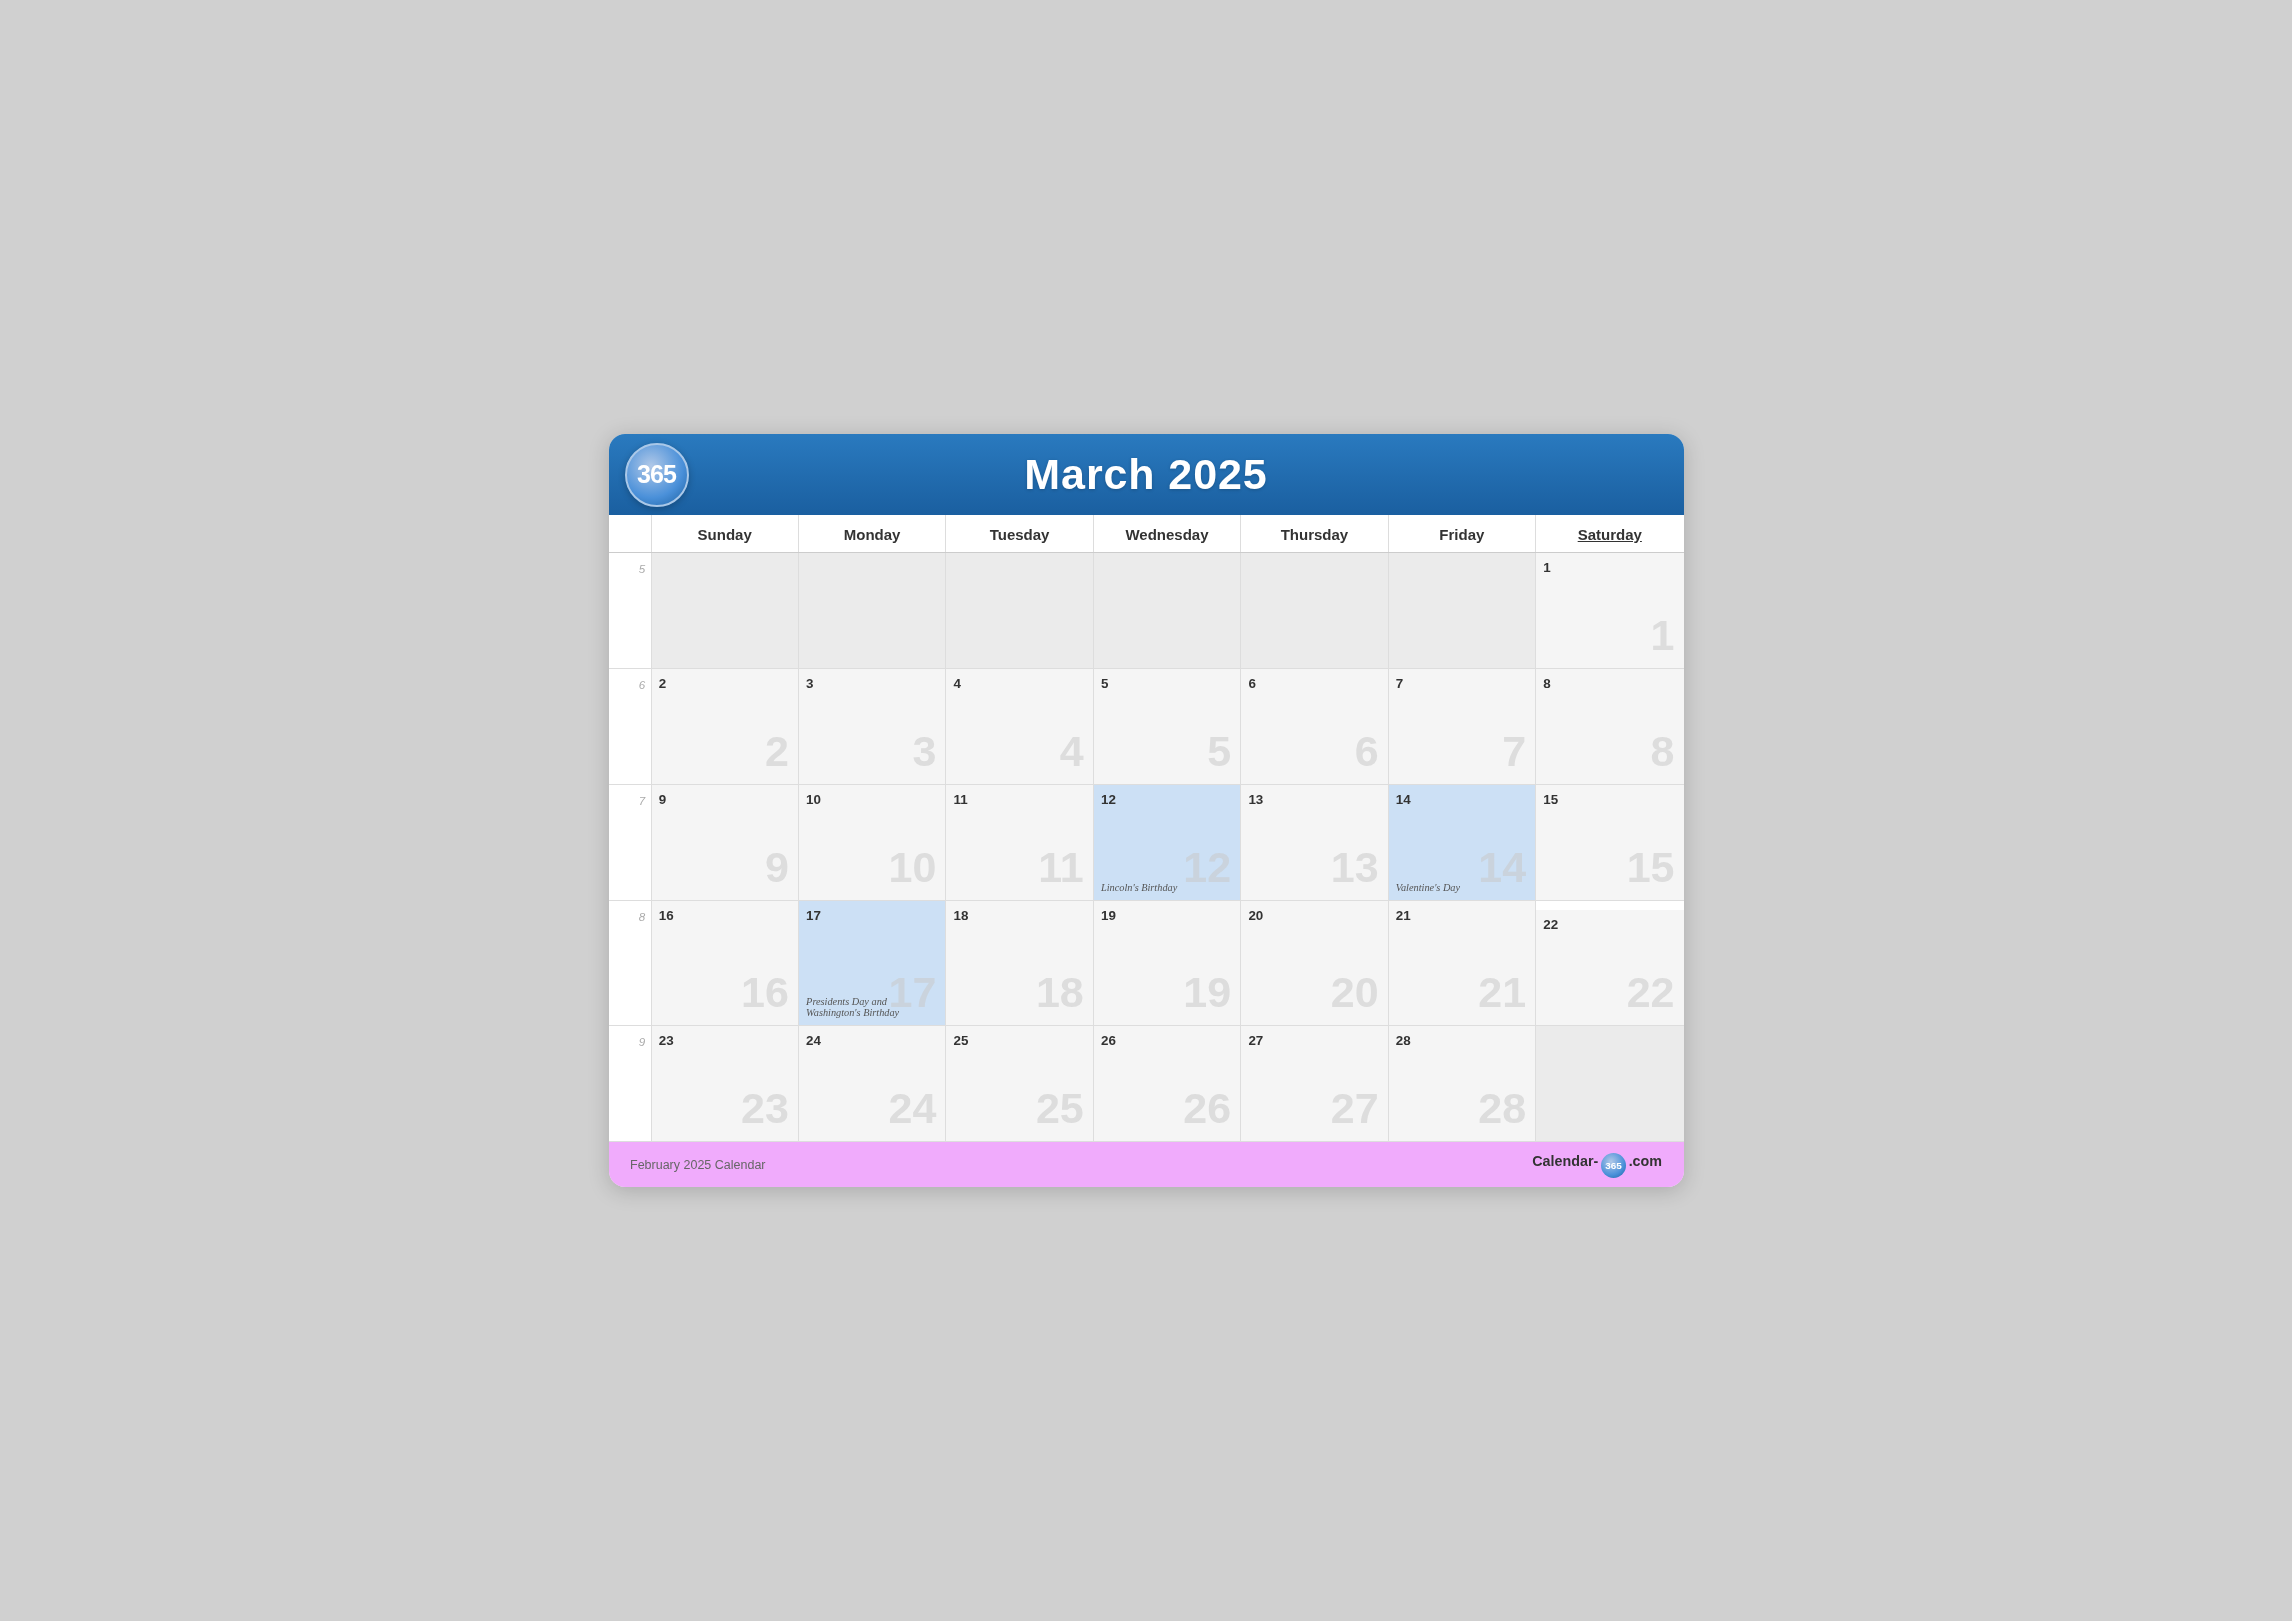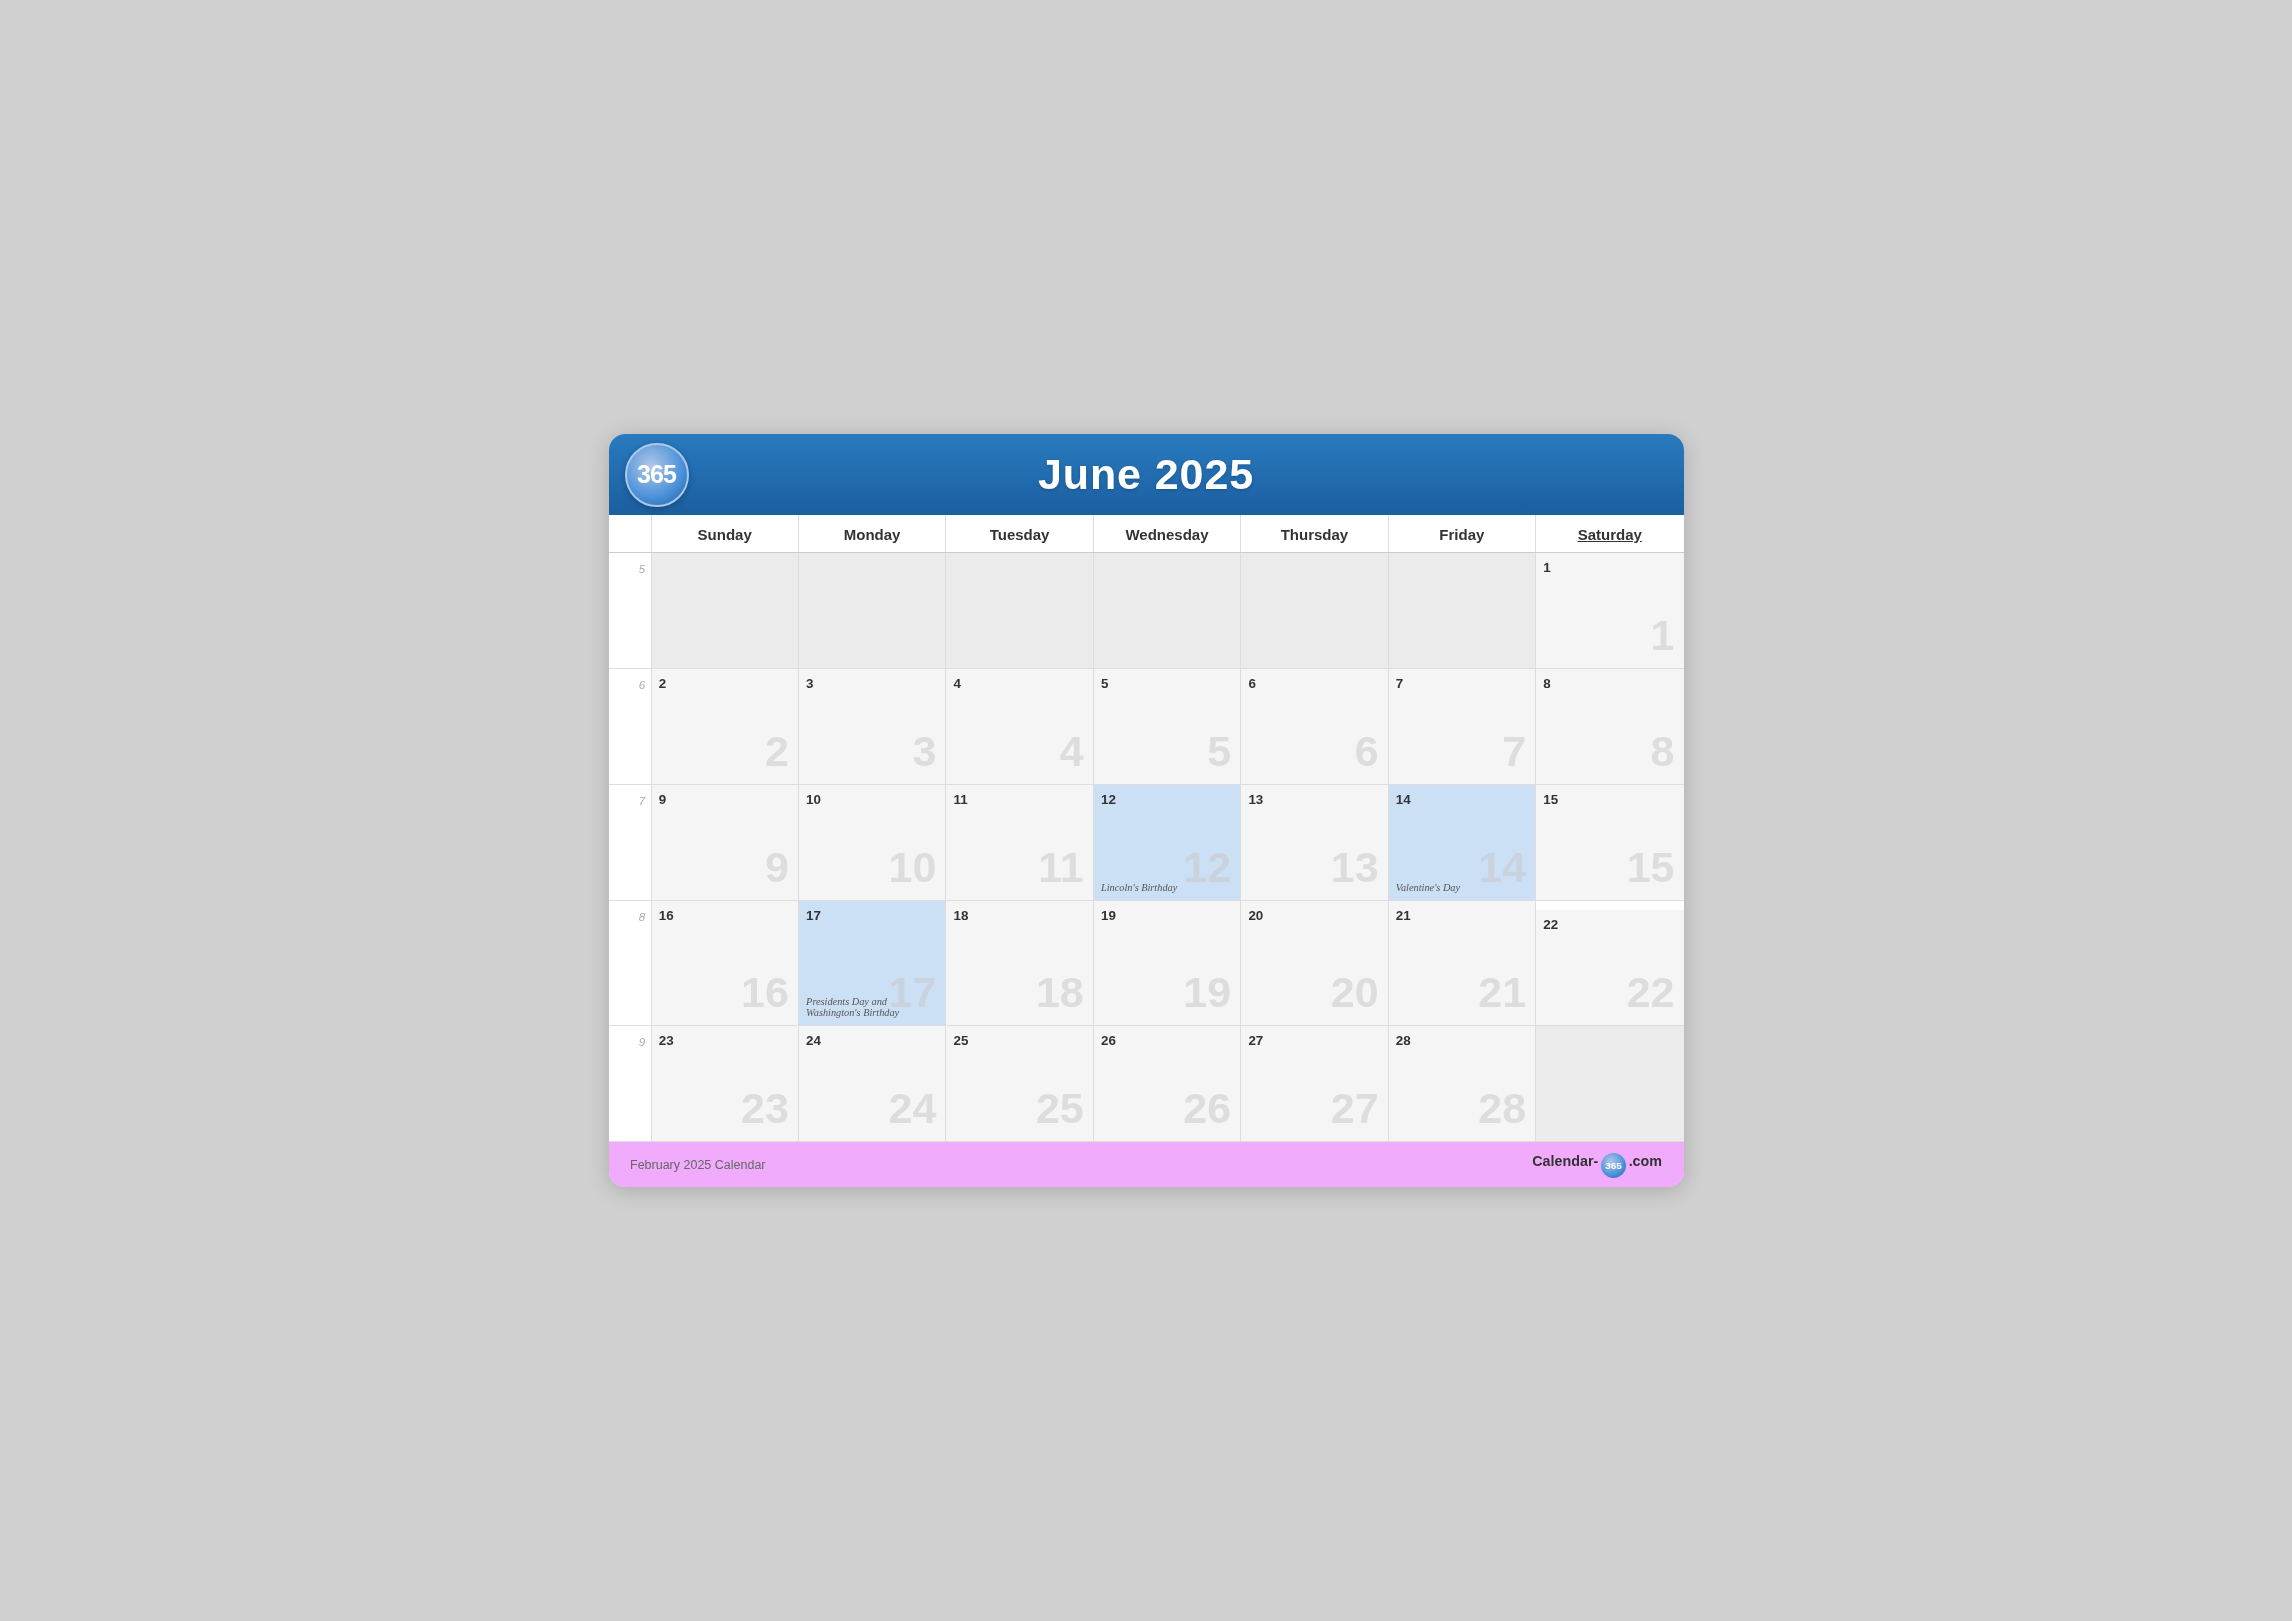--- a/index.html
+++ b/index.html
@@ -169,21 +169,21 @@
       font-weight: 900;
       margin: 0 2.7px;
     }
   </style>
 </head>
 <body>
 
 <div class="calendar-wrapper">
   <div class="calendar-header">
     <div class="logo-badge">365</div>
-    <div class="header-title">June 2025</div>
+    <div class="header-title">March 2025</div>
   </div>
 
   <div class="calendar-body">
     <div class="day-headers">
       <div class="week-num-header"></div>
 
     <div class="day-header">Sunday</div>
         <div class="day-header">Monday</div>
         <div class="day-header">Tuesday</div>
         <div class="day-header">Wednesday</div>

